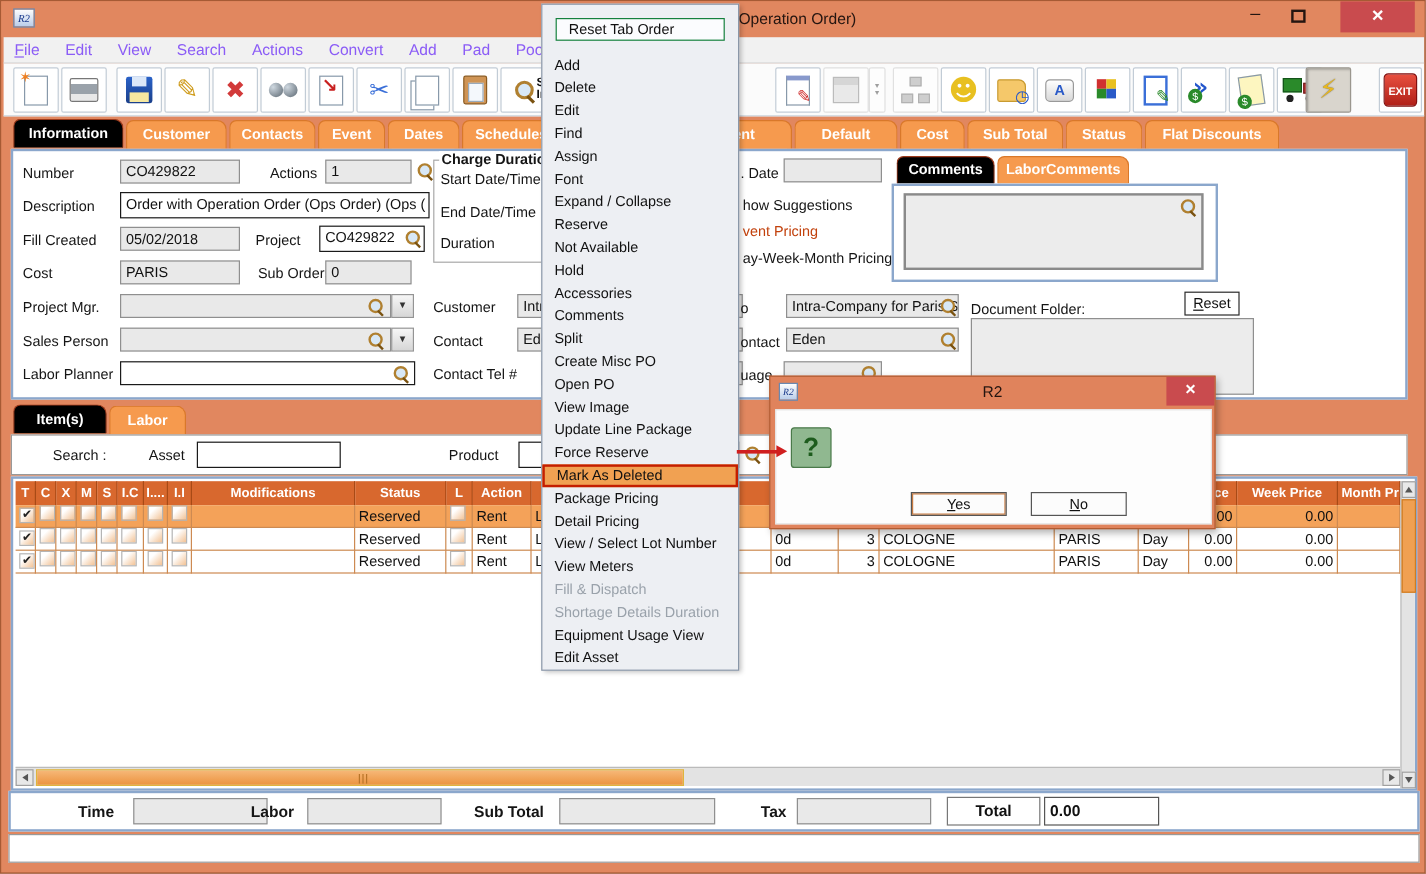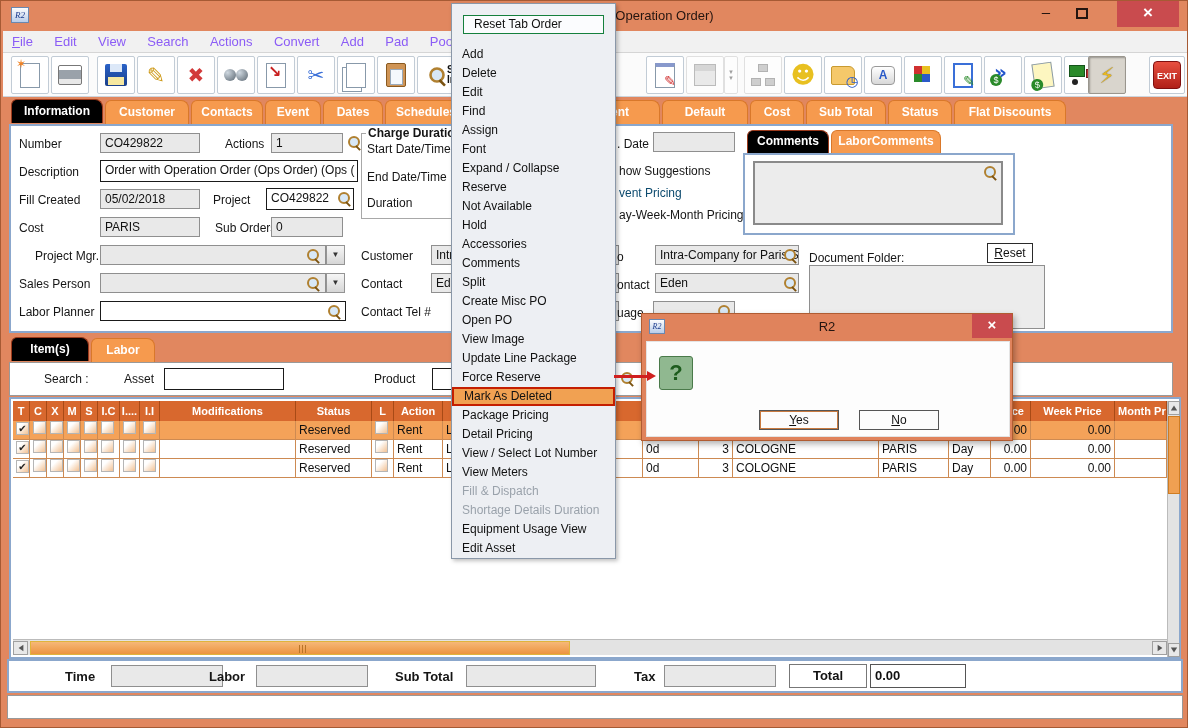--- a/index.html
+++ b/index.html
@@ -225,21 +225,21 @@
     <div class="F" style="left:89px;top:63px;width:100px">05/02/2018</div>
     <span class="L" style="left:202px;top:67px">Project</span>
     <div class="W" style="left:255px;top:62px;width:88px;height:22px">CO429822</div>
     <span class="mag" style="left:326px;top:65px"></span>
 
     <span class="L" style="left:8px;top:95px">Cost</span>
     <div class="F" style="left:89px;top:91px;width:100px">PARIS</div>
     <span class="L" style="left:204px;top:95px">Sub Orders</span>
     <div class="F" style="left:260px;top:91px;width:72px">0</div>
 
-    <span class="L" style="left:24px;top:123px">Project Mgr.</span>
+    <span class="L" style="left:8px;top:123px">Project Mgr.</span>
     <div class="F" style="left:89px;top:119px;width:226px"></div>
     <span class="mag" style="left:295px;top:122px"></span>
     <div class="dd" style="left:315px;top:119px">▼</div>
 
     <span class="L" style="left:8px;top:151px">Sales Person</span>
     <div class="F" style="left:89px;top:147px;width:226px"></div>
     <span class="mag" style="left:295px;top:150px"></span>
     <div class="dd" style="left:315px;top:147px">▼</div>
 
     <span class="L" style="left:8px;top:179px">Labor Planner</span>
@@ -256,21 +256,21 @@
     <span class="L" style="left:350px;top:123px">Customer</span>
     <div class="F" style="left:420px;top:119px;width:188px">Intra-Company for Paris Site</div>
     <span class="L" style="left:350px;top:151px">Contact</span>
     <div class="F" style="left:420px;top:147px;width:188px">Eden</div>
     <span class="L" style="left:350px;top:179px">Contact Tel #</span>
     <div class="F" style="left:440px;top:175px;width:168px"></div>
 
     <span class="L" style="left:606px;top:11px">. Date</span>
     <div class="F" style="left:642px;top:6px;width:82px"></div>
     <span class="L" style="left:608px;top:38px">how Suggestions</span>
-    <span class="L" style="left:608px;top:60px;color:#0c4a6e">vent Pricing</span>
+    <span class="L" style="left:608px;top:60px;color:#c2410c">vent Pricing</span>
     <span class="L" style="left:608px;top:82px">ay-Week-Month Pricing</span>
 
     <span class="L" style="left:606px;top:124px">o</span>
     <div class="F" style="left:644px;top:119px;width:144px">Intra-Company for Paris Site</div>
     <span class="mag" style="left:772px;top:122px"></span>
     <span class="L" style="left:606px;top:152px">ontact</span>
     <div class="F" style="left:644px;top:147px;width:144px">Eden</div>
     <span class="mag" style="left:772px;top:150px"></span>
     <span class="L" style="left:606px;top:180px">uage</span>
     <div class="F" style="left:642px;top:175px;width:82px"></div>

